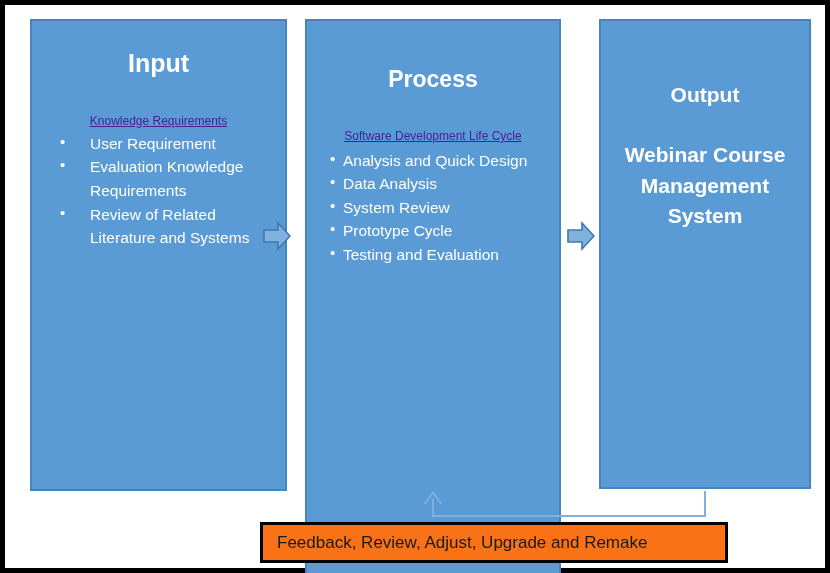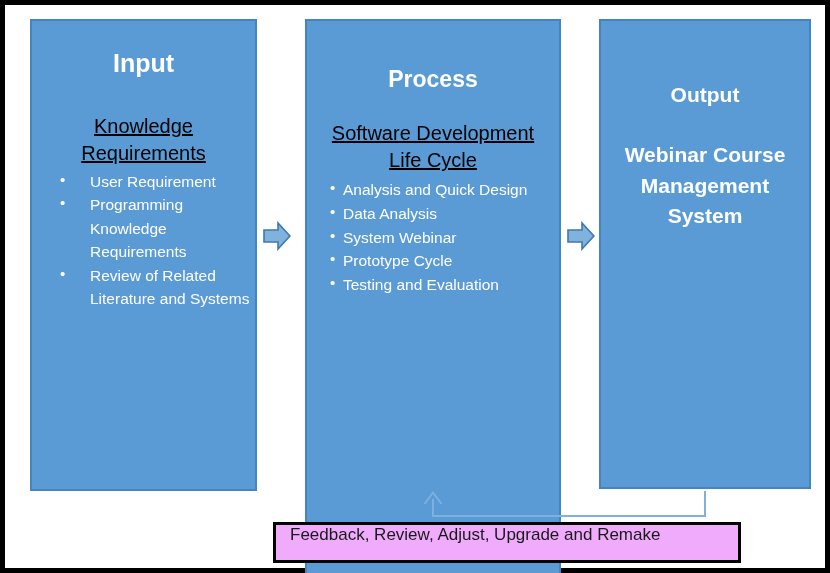--- a/index.html
+++ b/index.html
@@ -25,44 +25,44 @@
 
   
   .col-box {
     position: absolute;
     background: #5B9BD5;
     border: 2px solid #4485c0;
     box-sizing: border-box;
     color: #ffffff;
   }
 
-  #box-input   { left: 25px;  top: 14px; width: 227px; height: 472px; }
+  #box-input   { left: 25px;  top: 14px; width: 257px; height: 472px; }
   #box-process { left: 300px; top: 14px; width: 256px; height: 564px; }
   #box-output  { left: 594px; top: 14px; width: 212px; height: 470px; }
 
   .col-heading {
     text-align: center;
     font-weight: bold;
     color: #ffffff;
     line-height: 1.15;
   }
   #heading-input   { font-size: 25px; margin-top: 28px; }
   #heading-process { font-size: 23px; margin-top: 45px; }
   #heading-output  { font-size: 21px; margin-top: 62px; }
 
   .sub-heading {
     text-align: center;
-    font-size: 20px;
-    color: #000000;
+    font-size: 12px;
+    color: #4c1d95;
     text-decoration: underline;
     line-height: 1.35;
     padding: 0 8px;
   }
   #sub-input   { margin-top: 35px; }
-  #sub-process { margin-top: 28px; }
+  #sub-process { margin-top: 36px; }
 
   .bullet-list {
     list-style: none;
     margin: 2px 0 0 0;
     padding: 0;
     color: #ffffff;
   }
   .bullet-item {
     position: relative;
     font-size: 15.5px;
@@ -138,64 +138,65 @@
     position: absolute;
     left: 418px;
     top: 486px;
     width: 20px;
     height: 14px;
   }
 
   
   #feedback-box {
     position: absolute;
-    left: 268px;
+    left: 255px;
     top: 517px;
     width: 468px;
     height: 41px;
-    background: #f0abfc;
+    background: #f97316;
     border: 3px solid #000000;
     box-sizing: border-box;
     display: flex;
+    align-items: center;
   }
   #feedback-text {
     font-size: 17px;
     color: #1a1a1a;
     padding-left: 14px;
     white-space: nowrap;
   }
 </style>
 </head>
 <body>
 
 <div id="canvas">
 
   <div id="box-input" class="col-box">
     <div id="heading-input" class="col-heading">Input</div>
     <div id="sub-input" class="sub-heading">Knowledge Requirements</div>
     <ul id="list-input" class="bullet-list">
       <li class="bullet-item">User Requirement</li>
-      <li class="bullet-item">Programming Knowledge Requirements</li>
+      <li class="bullet-item">Evaluation Knowledge Requirements</li>
       <li class="bullet-item">Review of Related Literature and Systems</li>
     </ul>
   </div>
 
   <div id="arrow-input-process" class="block-arrow">
     <svg width="28" height="30" viewBox="0 0 28 30" xmlns="http://www.w3.org/2000/svg">
       <polygon points="1,9 15,9 15,2 27,15 15,28 15,21 1,21" fill="#7fb3de" stroke="#3f77b0" stroke-width="1.6"></polygon>
     </svg>
   </div>
 
   <div id="box-process" class="col-box">
     <div id="heading-process" class="col-heading">Process</div>
     <div id="sub-process" class="sub-heading">Software Development Life Cycle</div>
     <ul id="list-process" class="bullet-list">
       <li class="bullet-item">Analysis and Quick Design</li>
       <li class="bullet-item">Data Analysis</li>
-      <li class="bullet-item">System Webinar</li>
+      <li class="bullet-item">System Review</li>
       <li class="bullet-item">Prototype Cycle</li>
       <li class="bullet-item">Testing and Evaluation</li>
     </ul>
   </div>
 
   <div id="arrow-process-output" class="block-arrow">
     <svg width="28" height="30" viewBox="0 0 28 30" xmlns="http://www.w3.org/2000/svg">
       <polygon points="1,9 15,9 15,2 27,15 15,28 15,21 1,21" fill="#7fb3de" stroke="#3f77b0" stroke-width="1.6"></polygon>
     </svg>
   </div>

